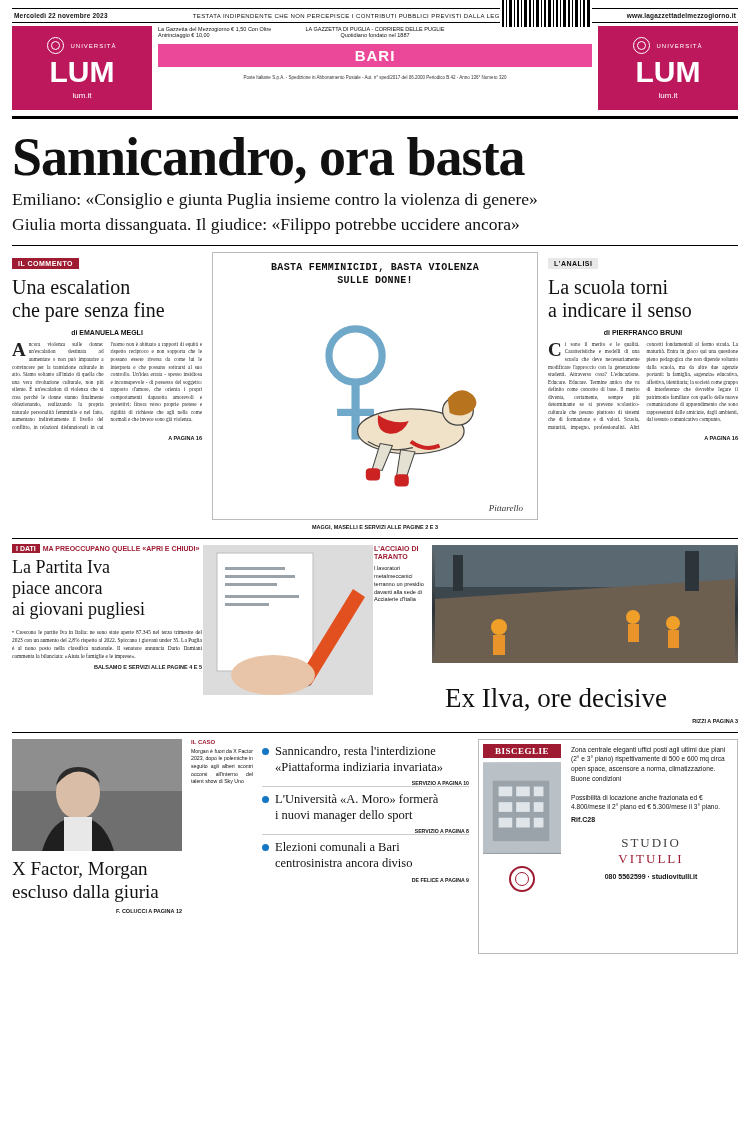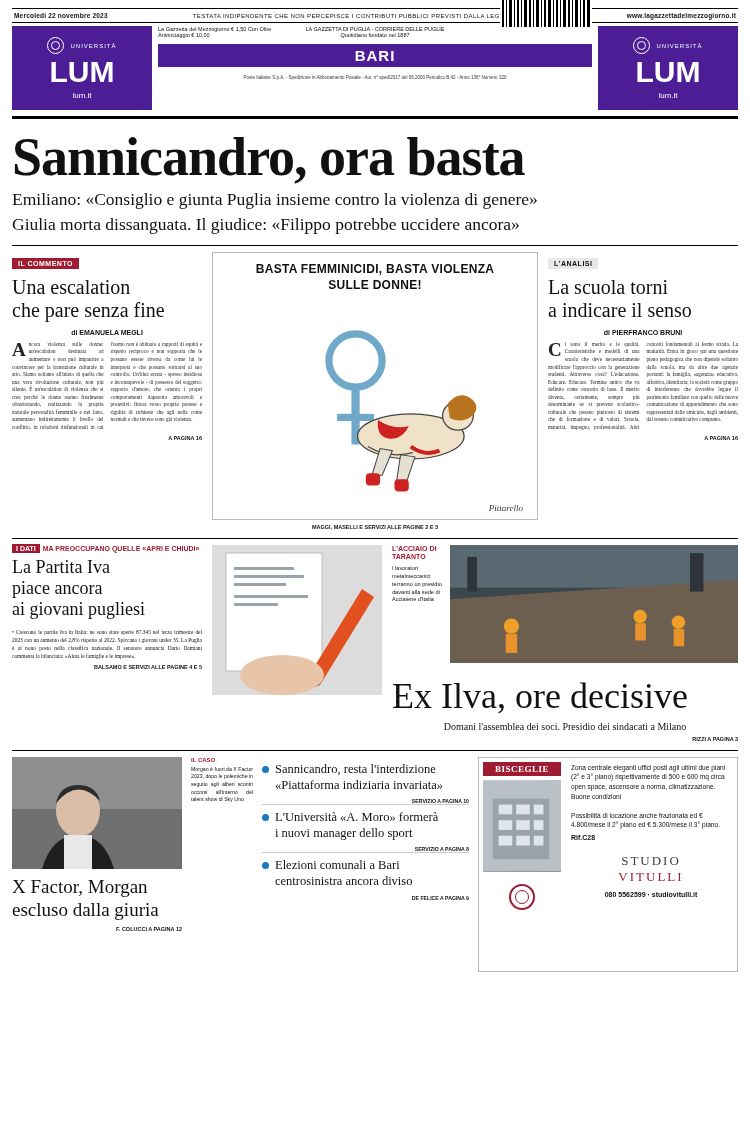--- a/index.html
+++ b/index.html
@@ -32,41 +32,41 @@
     font-family:"Liberation Sans", sans-serif;
     font-size:6.5px; padding:3px 2px; letter-spacing:.2px;
   }
   .topline .center { flex:1; text-align:center; font-size:6px; letter-spacing:.4px; }
   .topline .left, .topline .right { font-weight:bold; }
   .rule2 { border-top:1px solid #000; }
 
   
   .promorow { display:flex; align-items:stretch; gap:0; margin-top:3px; height:84px; }
   .lumbox {
-    width:140px; background:#4c1d95; color:#fff; text-align:center;
+    width:140px; background:#be185d; color:#fff; text-align:center;
     display:flex; flex-direction:column; align-items:center; justify-content:center;
     font-family:"Liberation Sans", sans-serif;
   }
   .lumbox .uni { font-size:6px; letter-spacing:1px; }
   .lumbox .lum { font-size:30px; font-weight:bold; line-height:1; margin-top:1px;}
   .lumbox .site { font-size:8px; margin-top:4px; }
   .lumbox .seal {
     width:17px;height:17px;border-radius:50%;border:1px solid #fff;display:inline-block;
     position:relative;margin-bottom:2px;
   }
   .lumbox .seal:after{content:"";position:absolute;inset:3px;border:1px solid #fff;border-radius:50%;}
   .lumrow { display:flex; align-items:center; gap:6px; }
 
   .promocenter { flex:1; padding:0 6px; display:flex; flex-direction:column; }
   .pricebar { display:flex; font-size:5.5px; font-family:"Liberation Sans", sans-serif; justify-content:space-between; }
   .pricebar .pz { width:33%; }
   .pricebar .pz.mid { text-align:center; }
   .pricebar .pz.right { text-align:right; }
   .citybar {
-    background:#4c1d95; color:#fff; text-align:center;
+    background:#ec4899; color:#fff; text-align:center;
     font-family:"Liberation Sans", sans-serif; font-weight:bold;
     font-size:15px; letter-spacing:1px; padding:3px 0; margin-top:6px;
   }
   .barcode { width:92px; height:34px; align-self:flex-end; margin-top:-42px; }
   .legal { font-size:4.5px; text-align:center; margin-top:8px; font-family:"Liberation Sans", sans-serif; color:#333;}
 
   .thickrule { border-top:3px solid #000; margin-top:6px; }
 
   
   .mainhead {
@@ -92,42 +92,42 @@
   .bodytext {
     font-size:5.2px; line-height:1.45; text-align:justify;
     column-count:2; column-gap:7px; color:#222;
   }
   .dropcap::first-letter { font-size:19px; float:left; line-height:.85; padding:1px 3px 0 0; font-weight:bold;}
   .refline { font-size:5.5px; font-family:"Liberation Sans", sans-serif; text-align:right; font-weight:bold; margin-top:4px;}
 
   
   .cartoon { border:1px solid #bbb; background:#fff; height:268px; position:relative; overflow:hidden; }
   .cartoon .ctitle {
-    font-family:Liberation Sans, sans-serif; font-size:12px; font-weight:bold;
+    font-family:Liberation Mono, monospace; font-size:10px; font-weight:bold;
     text-align:center; padding-top:8px; line-height:1.35; letter-spacing:.3px;
   }
   .cartoon .sig { position:absolute; right:14px; bottom:6px; font-size:9px; font-style:italic; color:#333; }
   .caption { font-size:5.5px; font-family:"Liberation Sans", sans-serif; font-weight:bold; text-align:center; margin-top:4px; }
 
   
   .rowrule { border-top:1px solid #000; margin-top:8px; }
-  .cols2 { display:flex; gap:10px; margin-top:6px; }
+  .cols2 { display:flex; gap:1px; margin-top:6px; }
   .left2 { width:190px; }
   .mid2 { width:170px; }
   .right2 { flex:1; }
   .kick-red { color:#9e1b32; font-family:"Liberation Sans", sans-serif; font-size:7px; font-weight:bold;}
   .kick-red .tag { background:#9e1b32; color:#fff; padding:1px 4px; margin-right:3px;}
   .h2 { font-size:18px; line-height:1.18; margin-top:5px; }
   .bullets { font-size:5.4px; line-height:1.5; margin-top:7px; text-align:justify; }
   .photo-pen { width:100%; height:150px; background:linear-gradient(170deg,#d9d9d9,#efefef 40%,#cfcfcf); position:relative; overflow:hidden;}
   .photo-ilva { width:100%; height:118px; background:linear-gradient(180deg,#5f6b72,#2c3338 55%,#6d6257); position:relative; overflow:hidden;}
   .ilva-side { width:52px; font-family:"Liberation Sans", sans-serif; }
   .ilva-side .t { color:#9e1b32; font-size:7px; font-weight:bold; line-height:1.15; }
   .ilva-side .b { font-size:5.6px; line-height:1.4; margin-top:4px; }
-  .bighead2 { font-size:36px; text-align:left; margin-top:12px; }
+  .bighead2 { font-size:27px; text-align:center; margin-top:20px; }
   .sub2 { font-size:10px; text-align:center; margin-top:4px; }
 
   
   .cols4 { display:flex; gap:9px; margin-top:6px; }
   .b1 { width:170px; }
   .b2 { width:62px; font-family:"Liberation Sans", sans-serif; }
   .b3 { flex:1; }
   .b4 { width:260px; }
   .morganphoto { width:100%; height:112px; background:linear-gradient(160deg,#8d8d8d,#3c3c3c 60%,#1d1d1d); position:relative; overflow:hidden;}
   .b2 .kick { color:#9e1b32; font-size:6px; font-weight:bold; }
@@ -331,21 +331,20 @@
                 <rect x="58" y="90" width="12" height="20" fill="#e8942a"></rect>
               <circle cx="198" cy="72" r="7" fill="#f0a028"></circle>
                 <rect x="193" y="79" width="11" height="18" fill="#e8942a"></rect>
               <circle cx="238" cy="78" r="7" fill="#f0a028"></circle>
                 <rect x="233" y="85" width="11" height="18" fill="#e8942a"></rect>
             </svg>
           </div>
         </div>
       </div>
       <div class="bighead2">Ex Ilva, ore decisive</div>
-      <div class="sub2">Domani l'assemblea dei soci. Presidio dei sindacati a Milano</div>
       <div class="refline">RIZZI A PAGINA 3</div>
     </div>
   </div>
 
   <div class="rowrule"></div>
 
   <div class="cols4">
     <div class="b1">
       <div class="morganphoto">
         <svg viewBox="0 0 170 112" width="100%" height="112">

